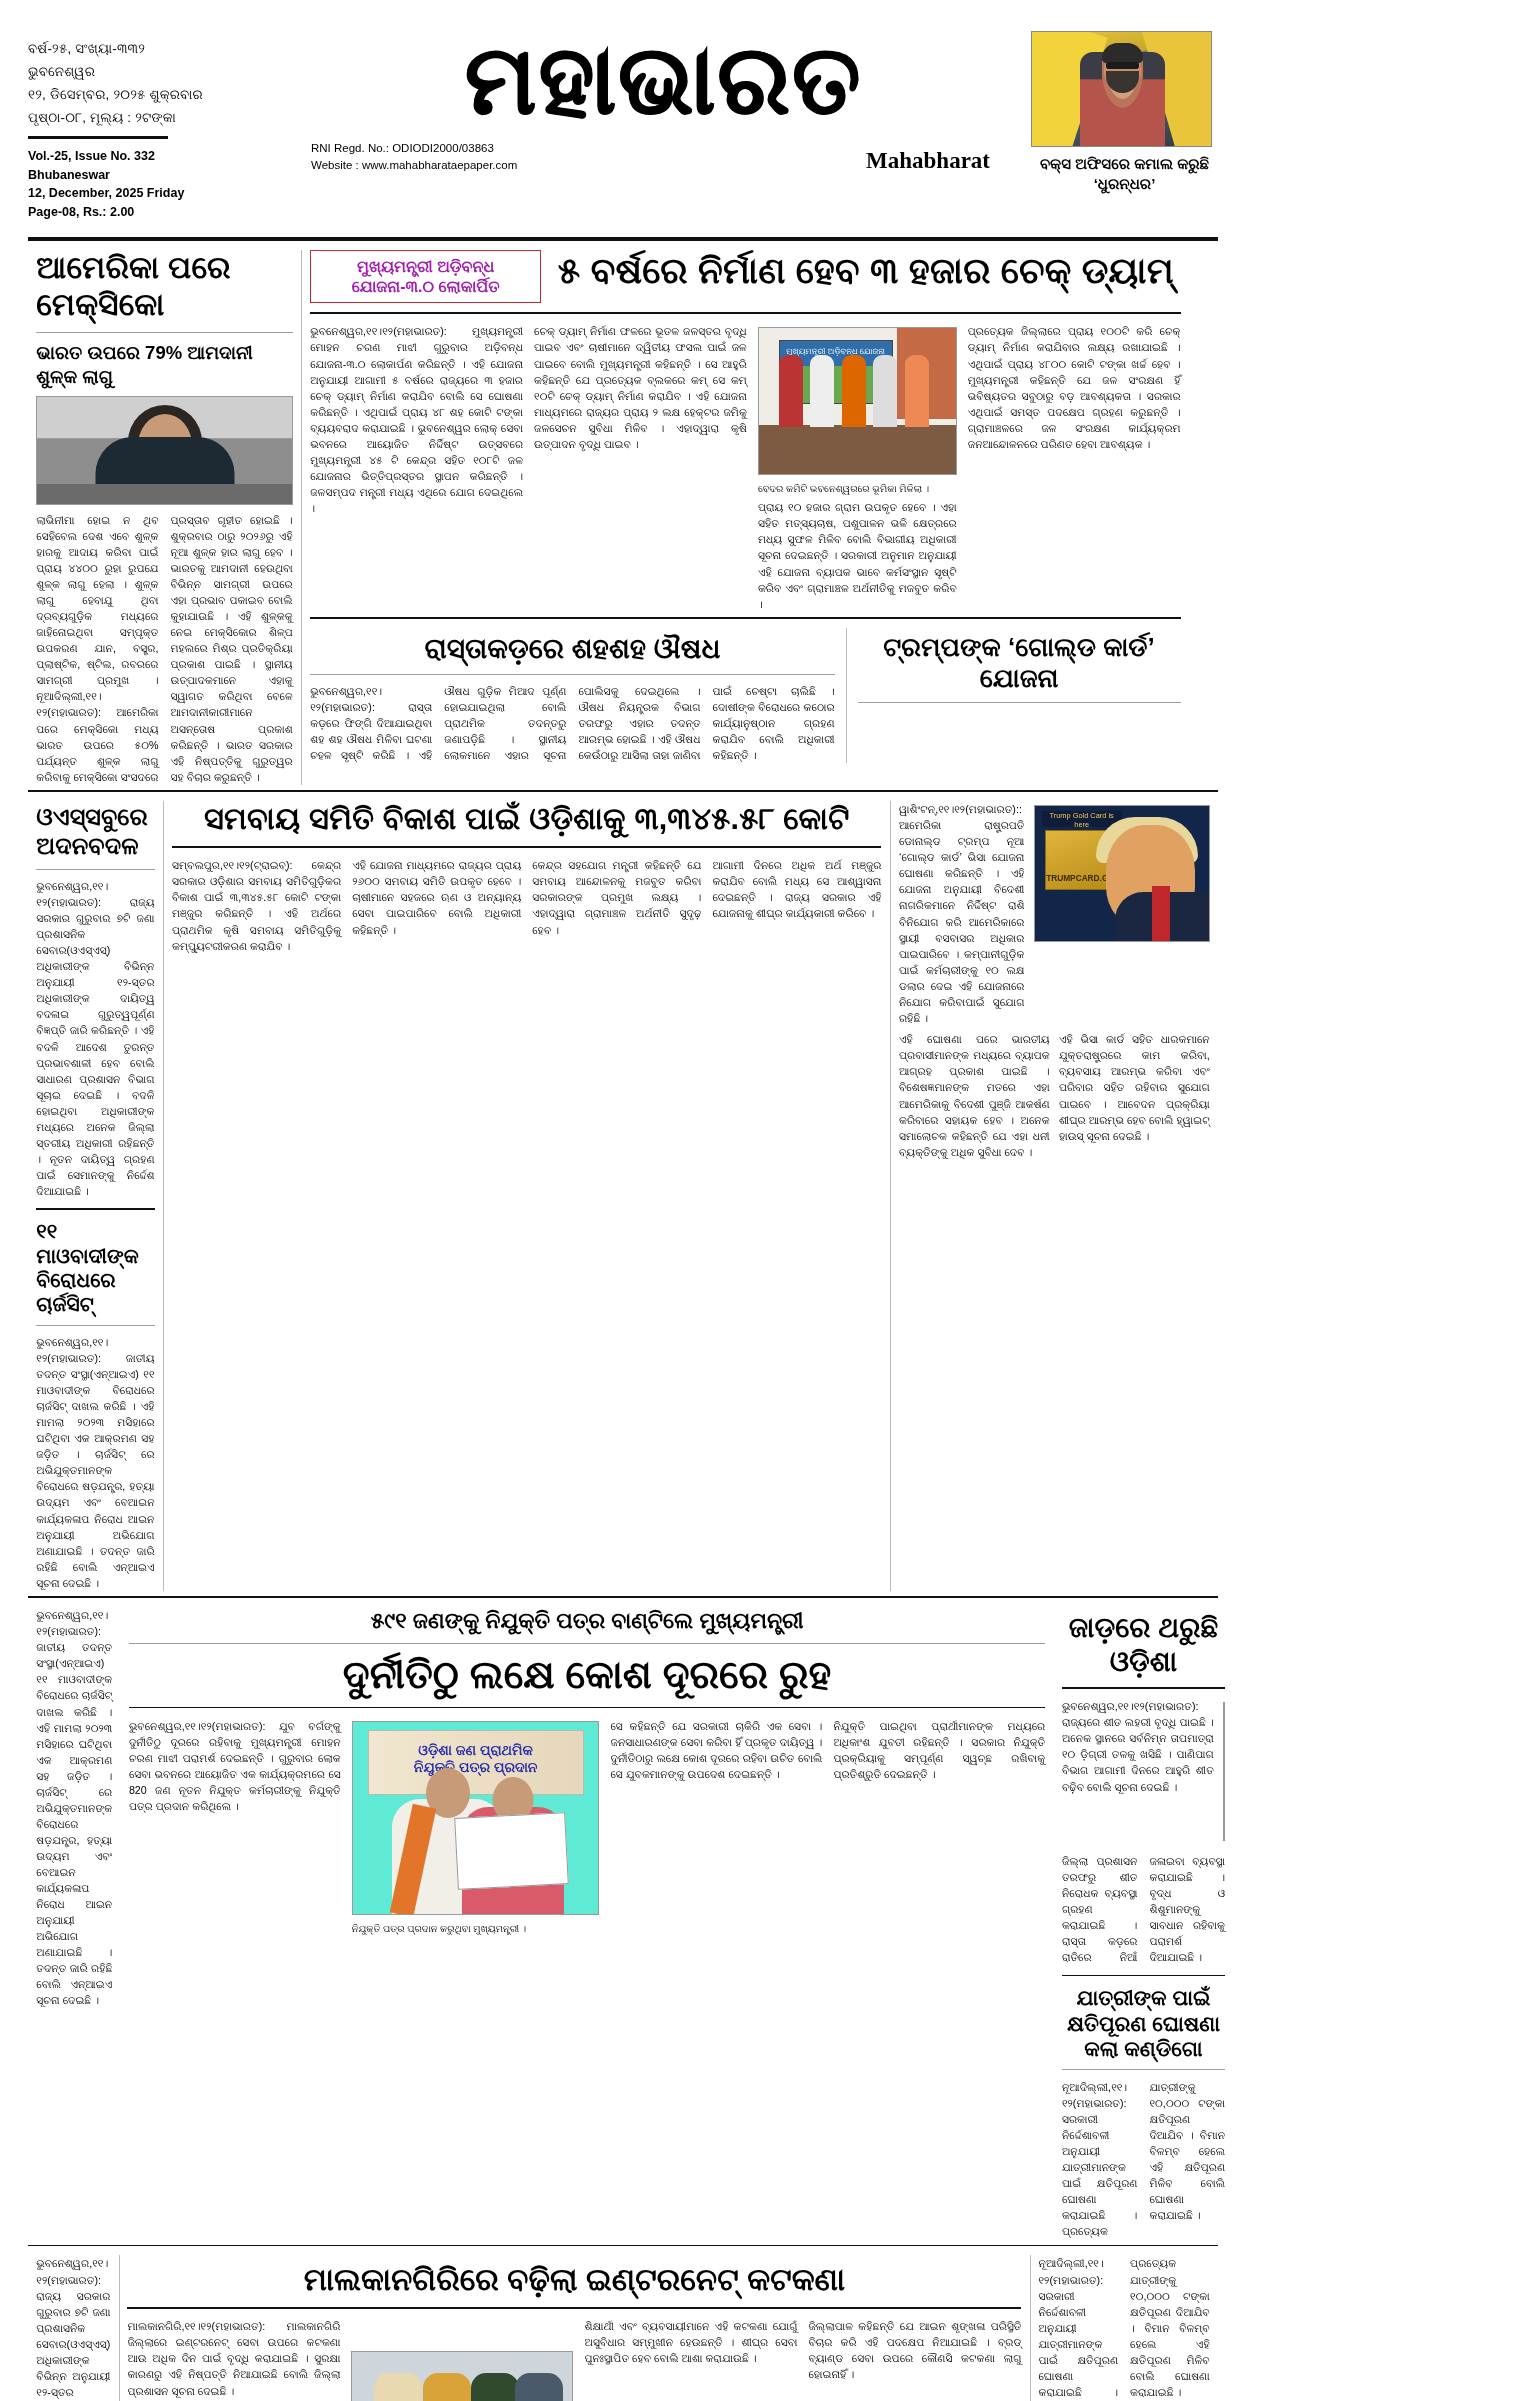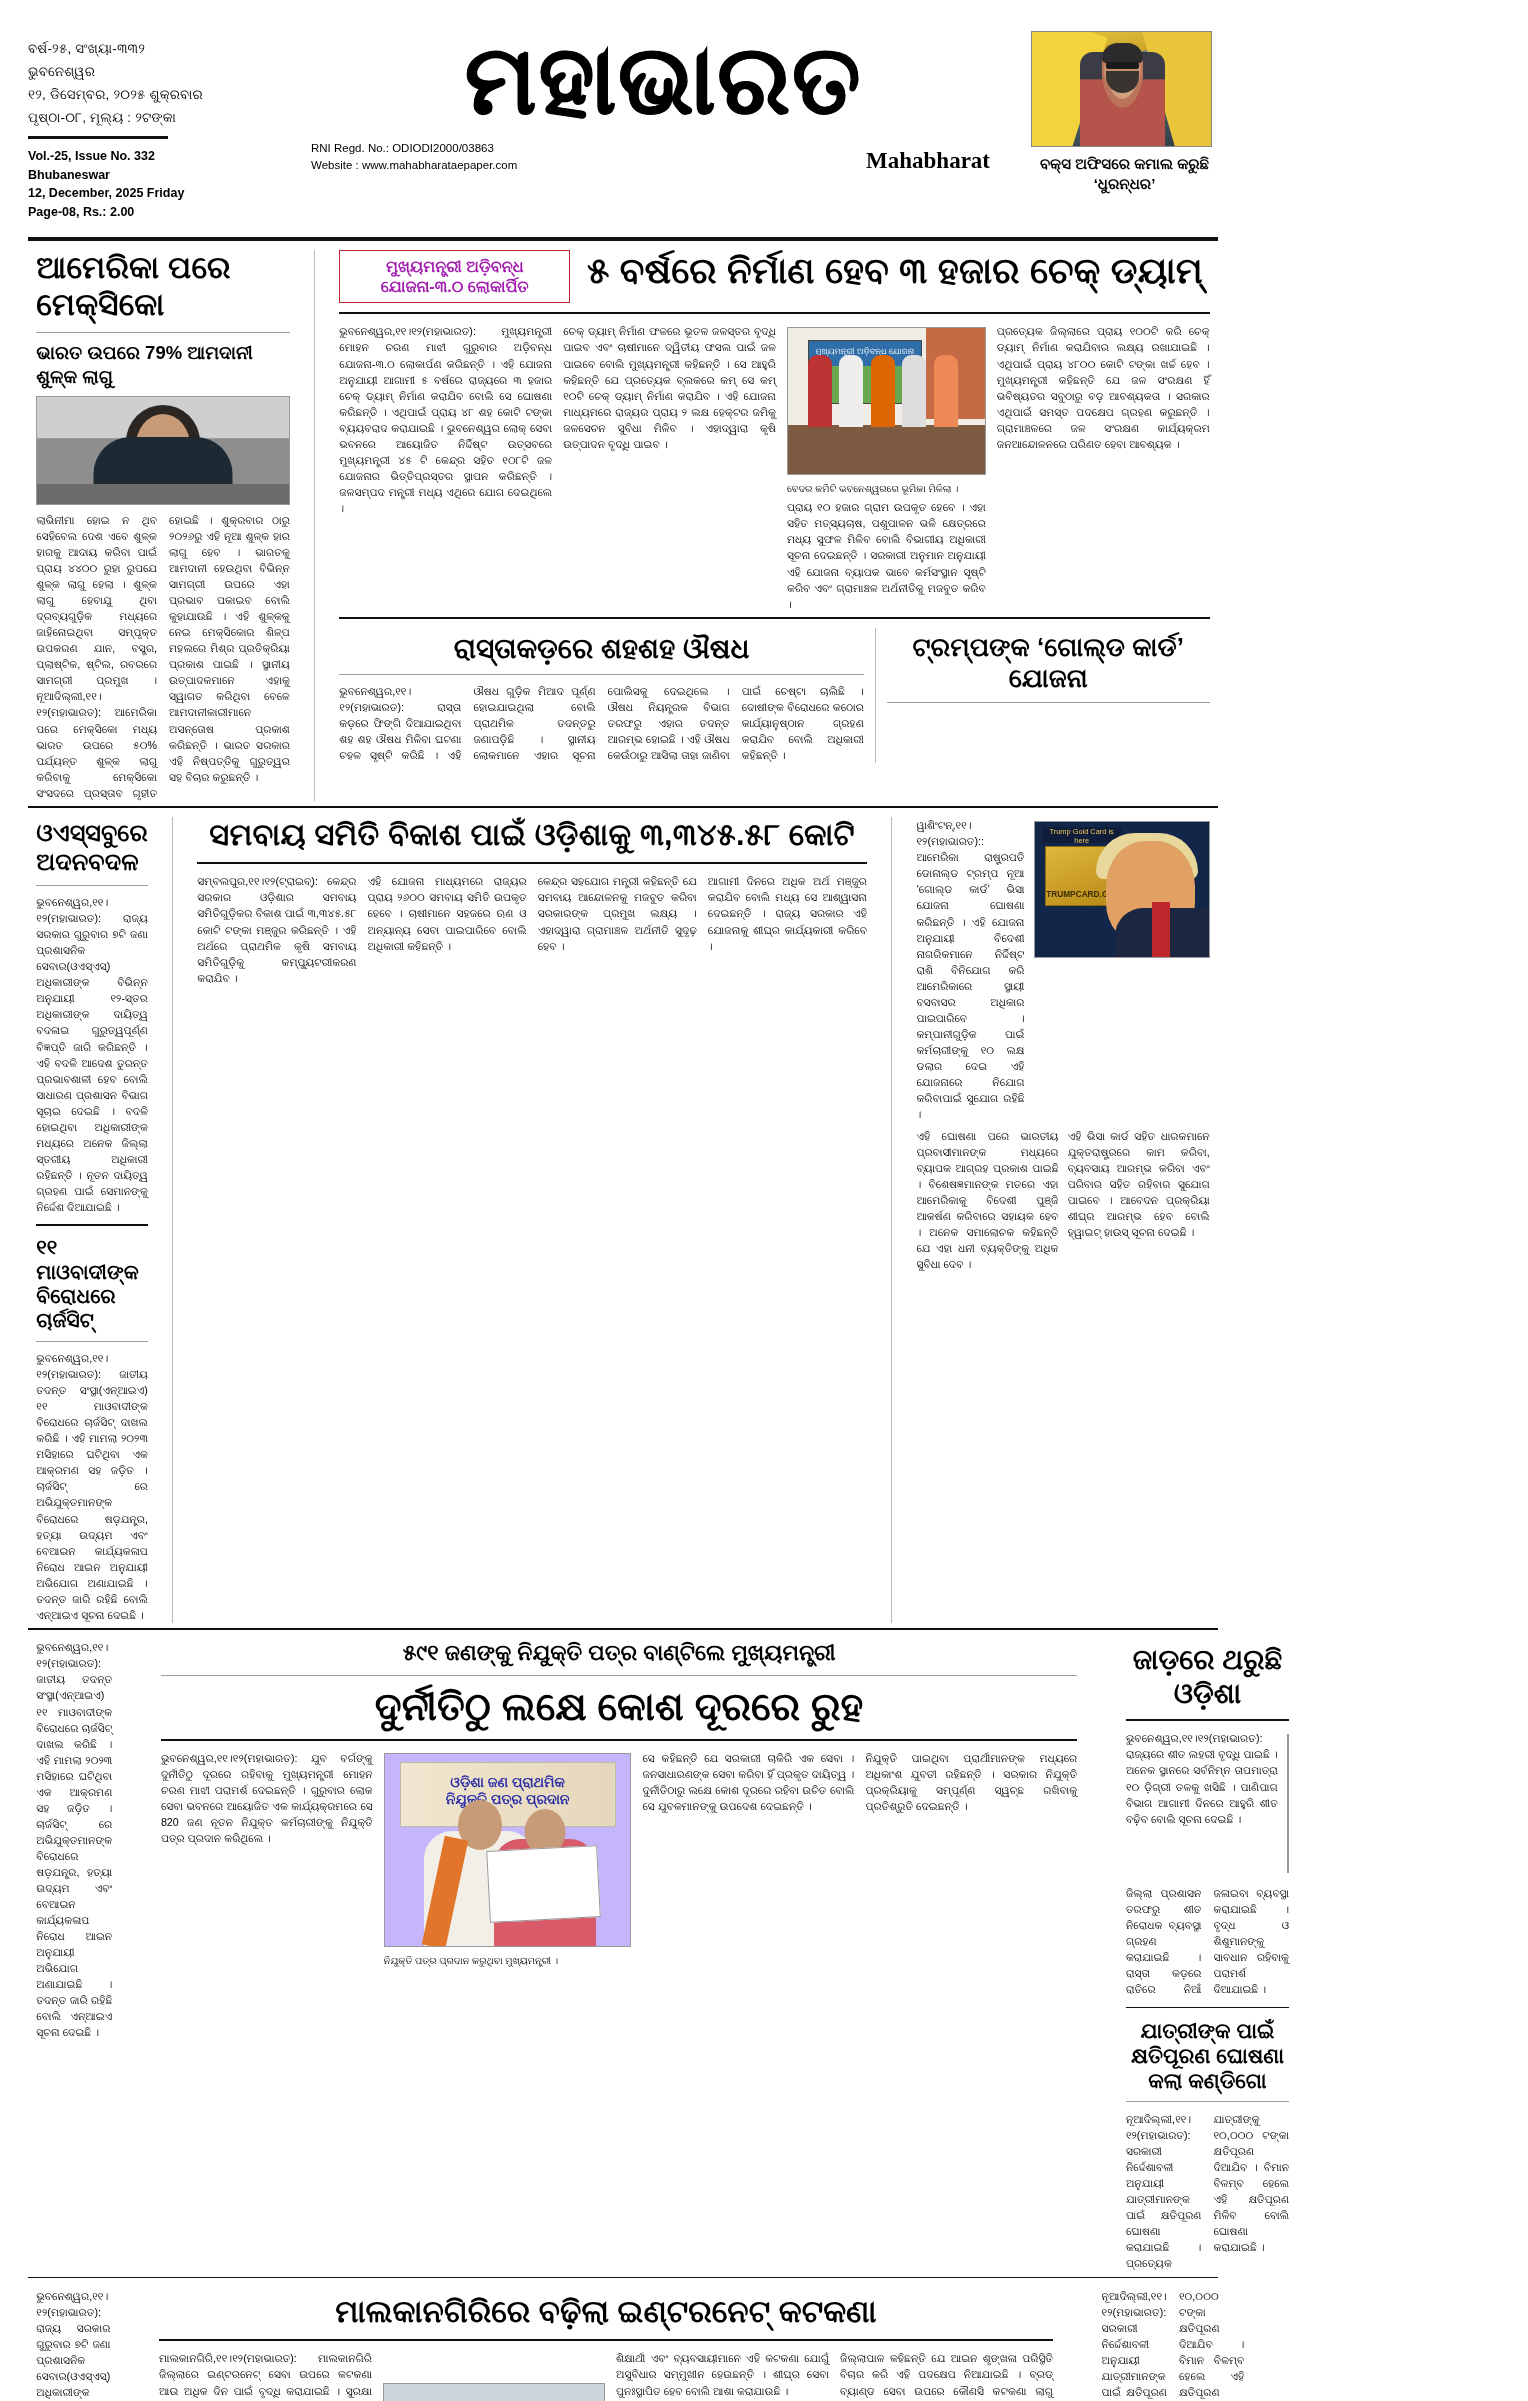--- a/index.html
+++ b/index.html
@@ -107,21 +107,21 @@
     position:absolute; left:129px; top:-18.5px; width:83px; height:157px;
     background:#e8c53a; transform: rotate(-16deg);
   }
   .mast-caption {
     font-size: 15px; line-height:1.34; margin-top:6.5px; font-weight:600;
   }
 
   .thick-rule { height:3.7px; background:#111; margin: 7.4px 0 0 0; }
 
   
-  .content { display:flex; gap:16px; margin-top: 9.2px; }
+  .content { display:flex; gap:0; margin-top: 9.2px; }
   .col { padding: 0 8.3px; }
   .vline { width:0.9px; background:#b9b9b9; }
 
   .hr { height:0.9px; background:#9e9e9e; margin:8.3px 0; }
   .hr2 { height:1.8px; background:#111; margin:9.2px 0; }
 
   h1.headline {
     font-size: 31px; line-height:1.18; margin:0 0 7.4px 0; font-weight:bold;
     letter-spacing:0.2px;
   }
@@ -183,21 +183,21 @@
   .p-trump .head { position:absolute; right:8%; top:14%; width:89px; height:103px;
     background:#e0a163; border-radius:44% 44% 40% 40%; }
   .p-trump .hair { position:absolute; right:6%; top:8%; width:102px; height:46px;
     background:#e7d79a; border-radius:50px 50px 9.2px 9.2px; }
   .p-trump .suit { position:absolute; right:0; bottom:0; width:54%; height:36%;
     background:#1b2741; border-radius:28px 0 0 0; }
   .p-trump .tie { position:absolute; right:22%; bottom:0; width:18.5px; height:55px; background:#c0272d; }
   .p-trump .banner { position:absolute; left:4%; top:4%; width:46%; height:12%;
     background:#0f1d3a; color:#f0c75e; font-size:7.4px; text-align:center; }
 
-  .p-cm { background:#c4b5fd; }
+  .p-cm { background:#5eead4; }
   .p-cm .banner { position:absolute; left:6%; top:4%; width:88%; height:34%;
     background: linear-gradient(90deg,#f1e6cf,#e5d7bb); border:0.9px solid #bba; }
   .p-cm .b-txt { position:absolute; top:10%; left:0; width:100%; text-align:center;
     font-size:14px; color:#2b2fa8; font-weight:bold; }
   .p-cm .manL { position:absolute; left:16%; bottom:0; width:111px; height:60%;
     background:#f2efe8; border-radius:28px 28px 0 0; }
   .p-cm .manL .h { position:absolute; left:50%; top:-31px; transform:translateX(-50%);
     width:44px; height:50px; background:#c89b78; border-radius:50%; }
   .p-cm .manL .sash { position:absolute; left:9.2px; top:5.5px; width:24px; height:111px;
     background:#e2752a; transform:rotate(12deg); }

